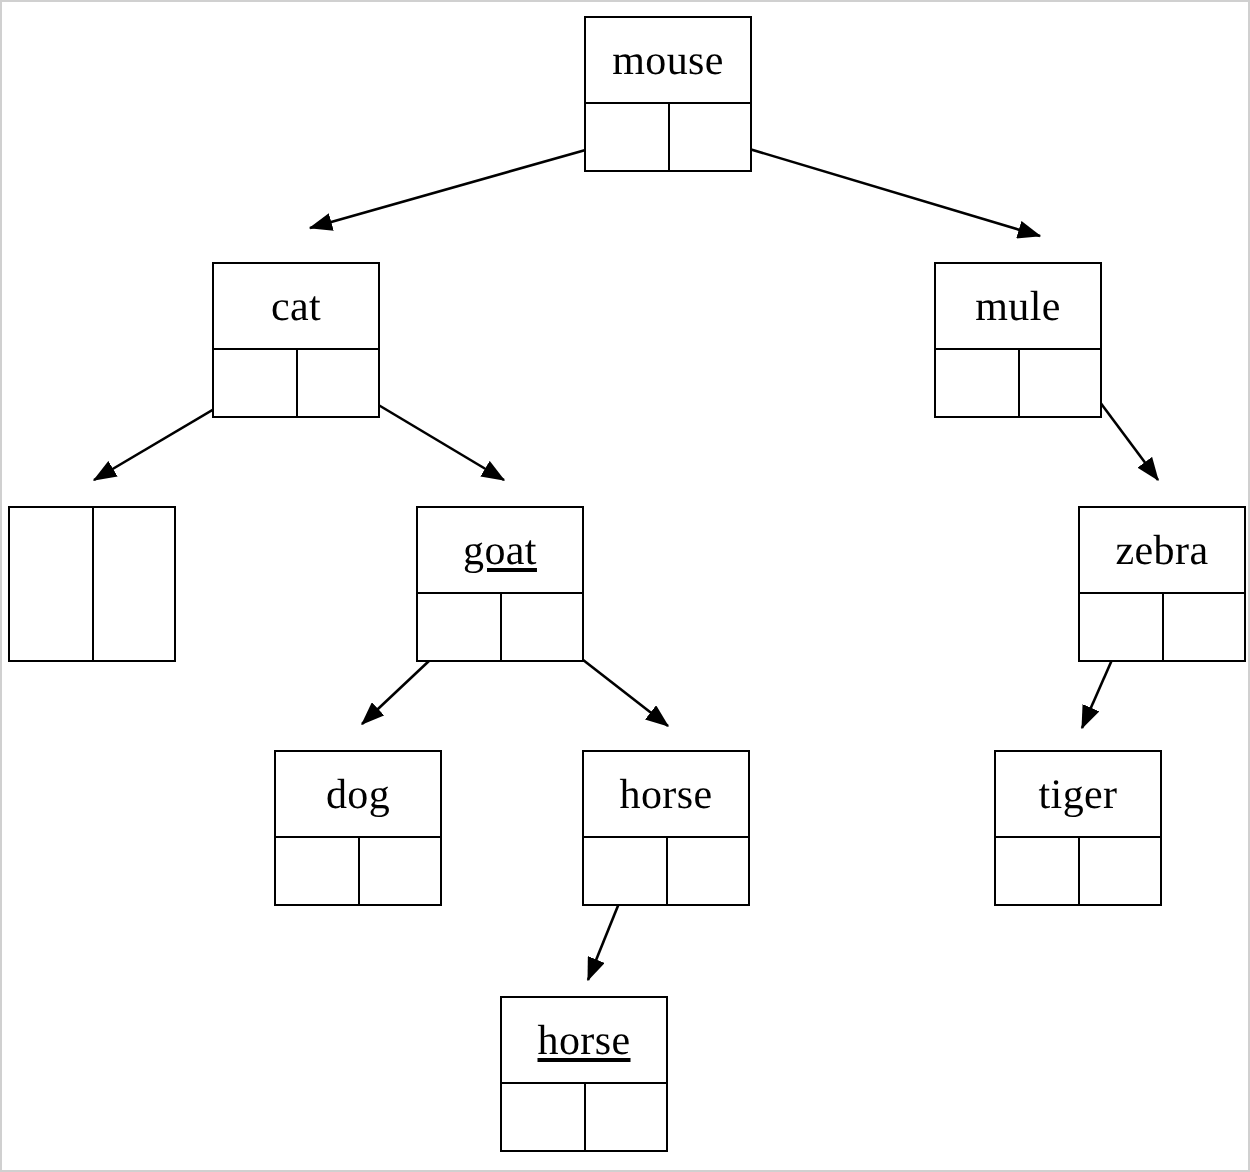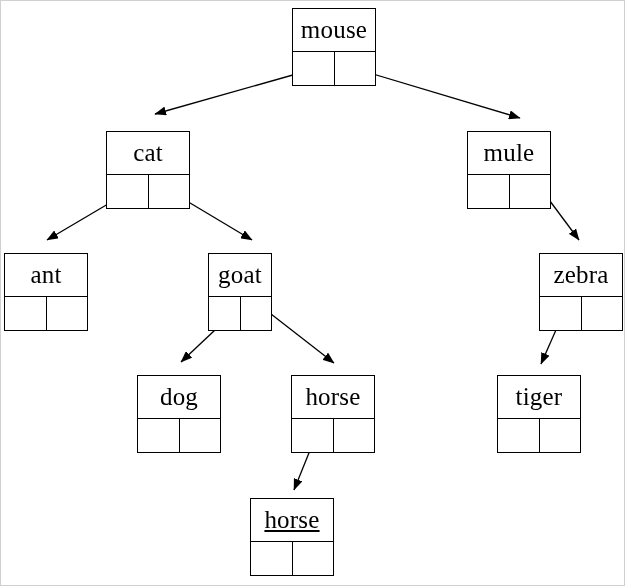--- a/index.html
+++ b/index.html
@@ -34,21 +34,21 @@
     border: 1.5px solid #000000;
     display: flex;
     flex-direction: column;
   }
   .node-label {
     flex: 0 0 42px;
     height: 42px;
     display: flex;
     align-items: center;
     justify-content: center;
-    font-size: 25px;
+    font-size: 21px;
     color: #000000;
     border-bottom: 1.5px solid #000000;
     letter-spacing: 0.2px;
     white-space: nowrap;
   }
   .node-pointers {
     flex: 1 1 auto;
     display: flex;
     flex-direction: row;
   }
@@ -100,27 +100,26 @@
         </div>
       </div>
       <div class="node" style="left: 466px; top: 130px; width: 84px; height: 78px;">
         <div class="node-label" style="height: 42px; flex-basis: 42px;">mule</div>
         <div class="node-pointers">
           <div class="ptr left"></div>
           <div class="ptr right"></div>
         </div>
       </div>
       <div class="node" style="left: 3px; top: 252px; width: 84px; height: 78px;">
-        <div class="node-label" style="height: 42px; flex-basis: 42px;">ant</div>
         <div class="node-pointers">
           <div class="ptr left"></div>
           <div class="ptr right"></div>
         </div>
       </div>
-      <div class="node" style="left: 207px; top: 252px; width: 64px; height: 78px;">
+      <div class="node" style="left: 207px; top: 252px; width: 84px; height: 78px; text-decoration: underline;">
         <div class="node-label" style="height: 42px; flex-basis: 42px;">goat</div>
         <div class="node-pointers">
           <div class="ptr left"></div>
           <div class="ptr right"></div>
         </div>
       </div>
       <div class="node" style="left: 538px; top: 252px; width: 84px; height: 78px;">
         <div class="node-label" style="height: 42px; flex-basis: 42px;">zebra</div>
         <div class="node-pointers">
           <div class="ptr left"></div>

